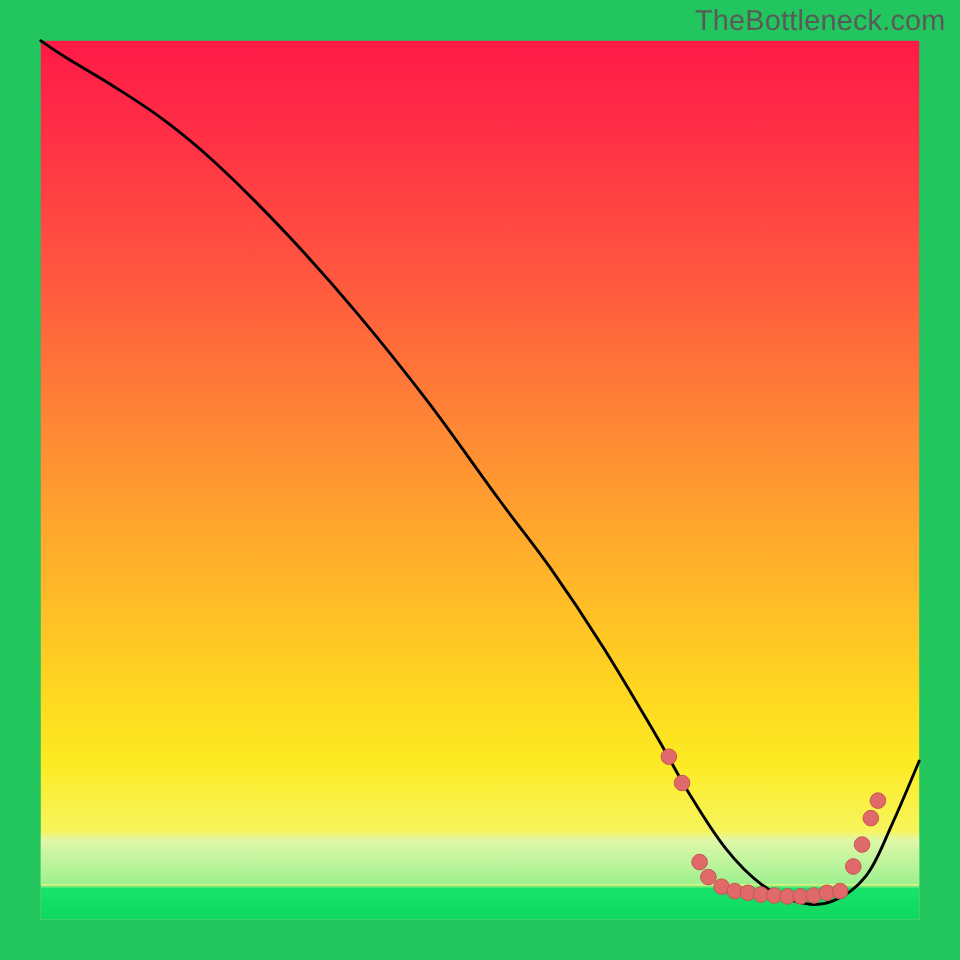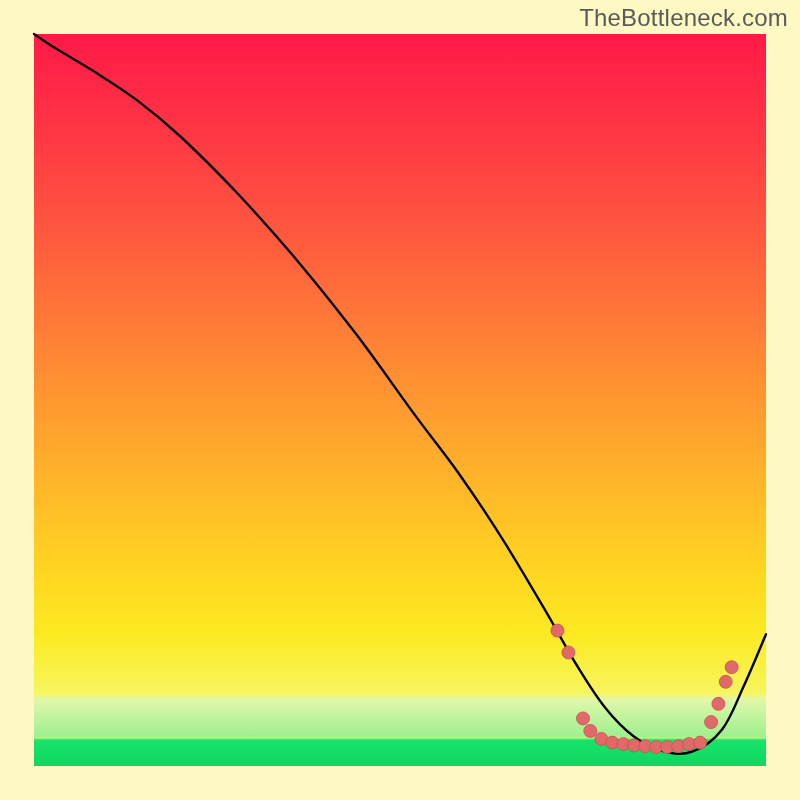--- a/index.html
+++ b/index.html
@@ -8,21 +8,21 @@
     width: 800px;
     height: 800px;
     background: #000;
     overflow: hidden;
     font-family: Arial, Helvetica, sans-serif;
   }
   .frame {
     position: relative;
     width: 800px;
     height: 800px;
-    background: #fef9c3;
+    background: #22c55e;
   }
   .watermark {
     position: absolute;
     top: 4px;
     right: 12px;
     color: #5a5a5a;
     font-size: 24px;
     font-weight: 400;
     letter-spacing: 0.2px;
   }

